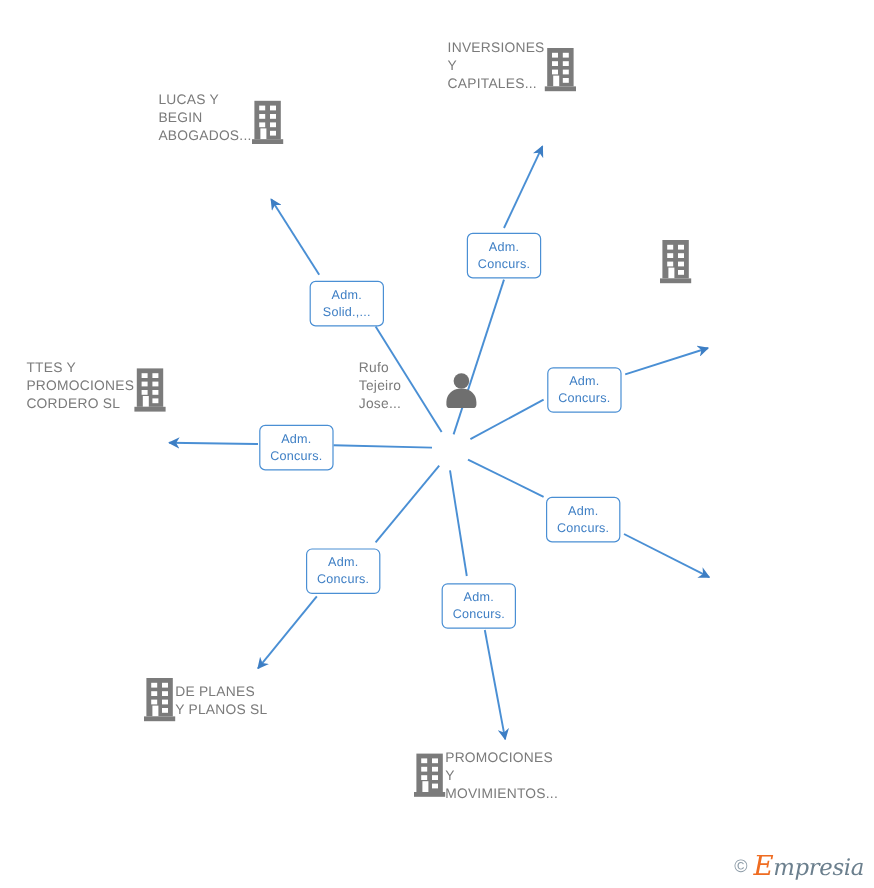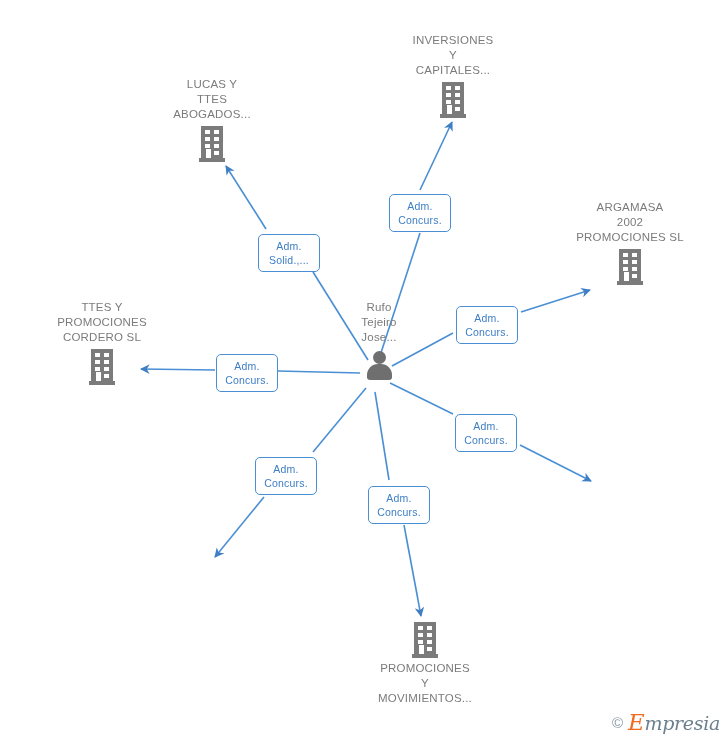--- a/index.html
+++ b/index.html
@@ -22,25 +22,24 @@
     position: absolute;
     left: 0;
     top: 0;
     width: 728px;
     height: 740px;
   }
   
   .node {
     position: absolute;
     display: flex;
-    flex-direction: column;
+    flex-direction: row;
     align-items: center;
     width: 160px;
     margin-left: -80px;
-    text-align: center;
   }
   .node-label {
     font-size: 11.5px;
     line-height: 15px;
     color: #7b7b7b;
     letter-spacing: 0.2px;
     white-space: pre-line;
   }
   .node.label-below .node-label { order: 2; margin-top: 3px; }
   .node.label-above .node-label { order: 0; margin-bottom: 4px; }
@@ -226,42 +225,39 @@
         <div class="win" style="left:15px; top:18px;"></div>
         <div class="win" style="left:15px; top:25px;"></div>
         <div class="door"></div>
         <div class="base"></div>
       </div>
     </div>
   </div>
 
   <div class="node label-above" style="left:212px; top:77px;">
     <div class="node-label">LUCAS Y
-TTES
+BEGIN
 ABOGADOS...</div>
     <div class="node-icon">
       <div class="bld gray">
         <div class="body"></div>
         <div class="win" style="left:6px;  top:4px;"></div>
         <div class="win" style="left:15px; top:4px;"></div>
         <div class="win" style="left:6px;  top:11px;"></div>
         <div class="win" style="left:15px; top:11px;"></div>
         <div class="win" style="left:6px;  top:18px;"></div>
         <div class="win" style="left:15px; top:18px;"></div>
         <div class="win" style="left:15px; top:25px;"></div>
         <div class="door"></div>
         <div class="base"></div>
       </div>
     </div>
   </div>
 
   <div class="node label-above" style="left:630px; top:200px;">
-    <div class="node-label">ARGAMASA
-2002
-PROMOCIONES SL</div>
     <div class="node-icon">
       <div class="bld gray">
         <div class="body"></div>
         <div class="win" style="left:6px;  top:4px;"></div>
         <div class="win" style="left:15px; top:4px;"></div>
         <div class="win" style="left:6px;  top:11px;"></div>
         <div class="win" style="left:15px; top:11px;"></div>
         <div class="win" style="left:6px;  top:18px;"></div>
         <div class="win" style="left:15px; top:18px;"></div>
         <div class="win" style="left:15px; top:25px;"></div>
@@ -285,20 +281,38 @@
         <div class="win" style="left:6px;  top:18px;"></div>
         <div class="win" style="left:15px; top:18px;"></div>
         <div class="win" style="left:15px; top:25px;"></div>
         <div class="door"></div>
         <div class="base"></div>
       </div>
     </div>
   </div>
 
 
+  <div class="node label-below" style="left:200px; top:565px;">
+    <div class="node-icon">
+      <div class="bld gray">
+        <div class="body"></div>
+        <div class="win" style="left:6px;  top:4px;"></div>
+        <div class="win" style="left:15px; top:4px;"></div>
+        <div class="win" style="left:6px;  top:11px;"></div>
+        <div class="win" style="left:15px; top:11px;"></div>
+        <div class="win" style="left:6px;  top:18px;"></div>
+        <div class="win" style="left:15px; top:18px;"></div>
+        <div class="win" style="left:15px; top:25px;"></div>
+        <div class="door"></div>
+        <div class="base"></div>
+      </div>
+    </div>
+    <div class="node-label">DE PLANES
+Y PLANOS SL</div>
+  </div>
 
   <div class="node label-below" style="left:425px; top:622px;">
     <div class="node-icon">
       <div class="bld gray">
         <div class="body"></div>
         <div class="win" style="left:6px;  top:4px;"></div>
         <div class="win" style="left:15px; top:4px;"></div>
         <div class="win" style="left:6px;  top:11px;"></div>
         <div class="win" style="left:15px; top:11px;"></div>
         <div class="win" style="left:6px;  top:18px;"></div>

